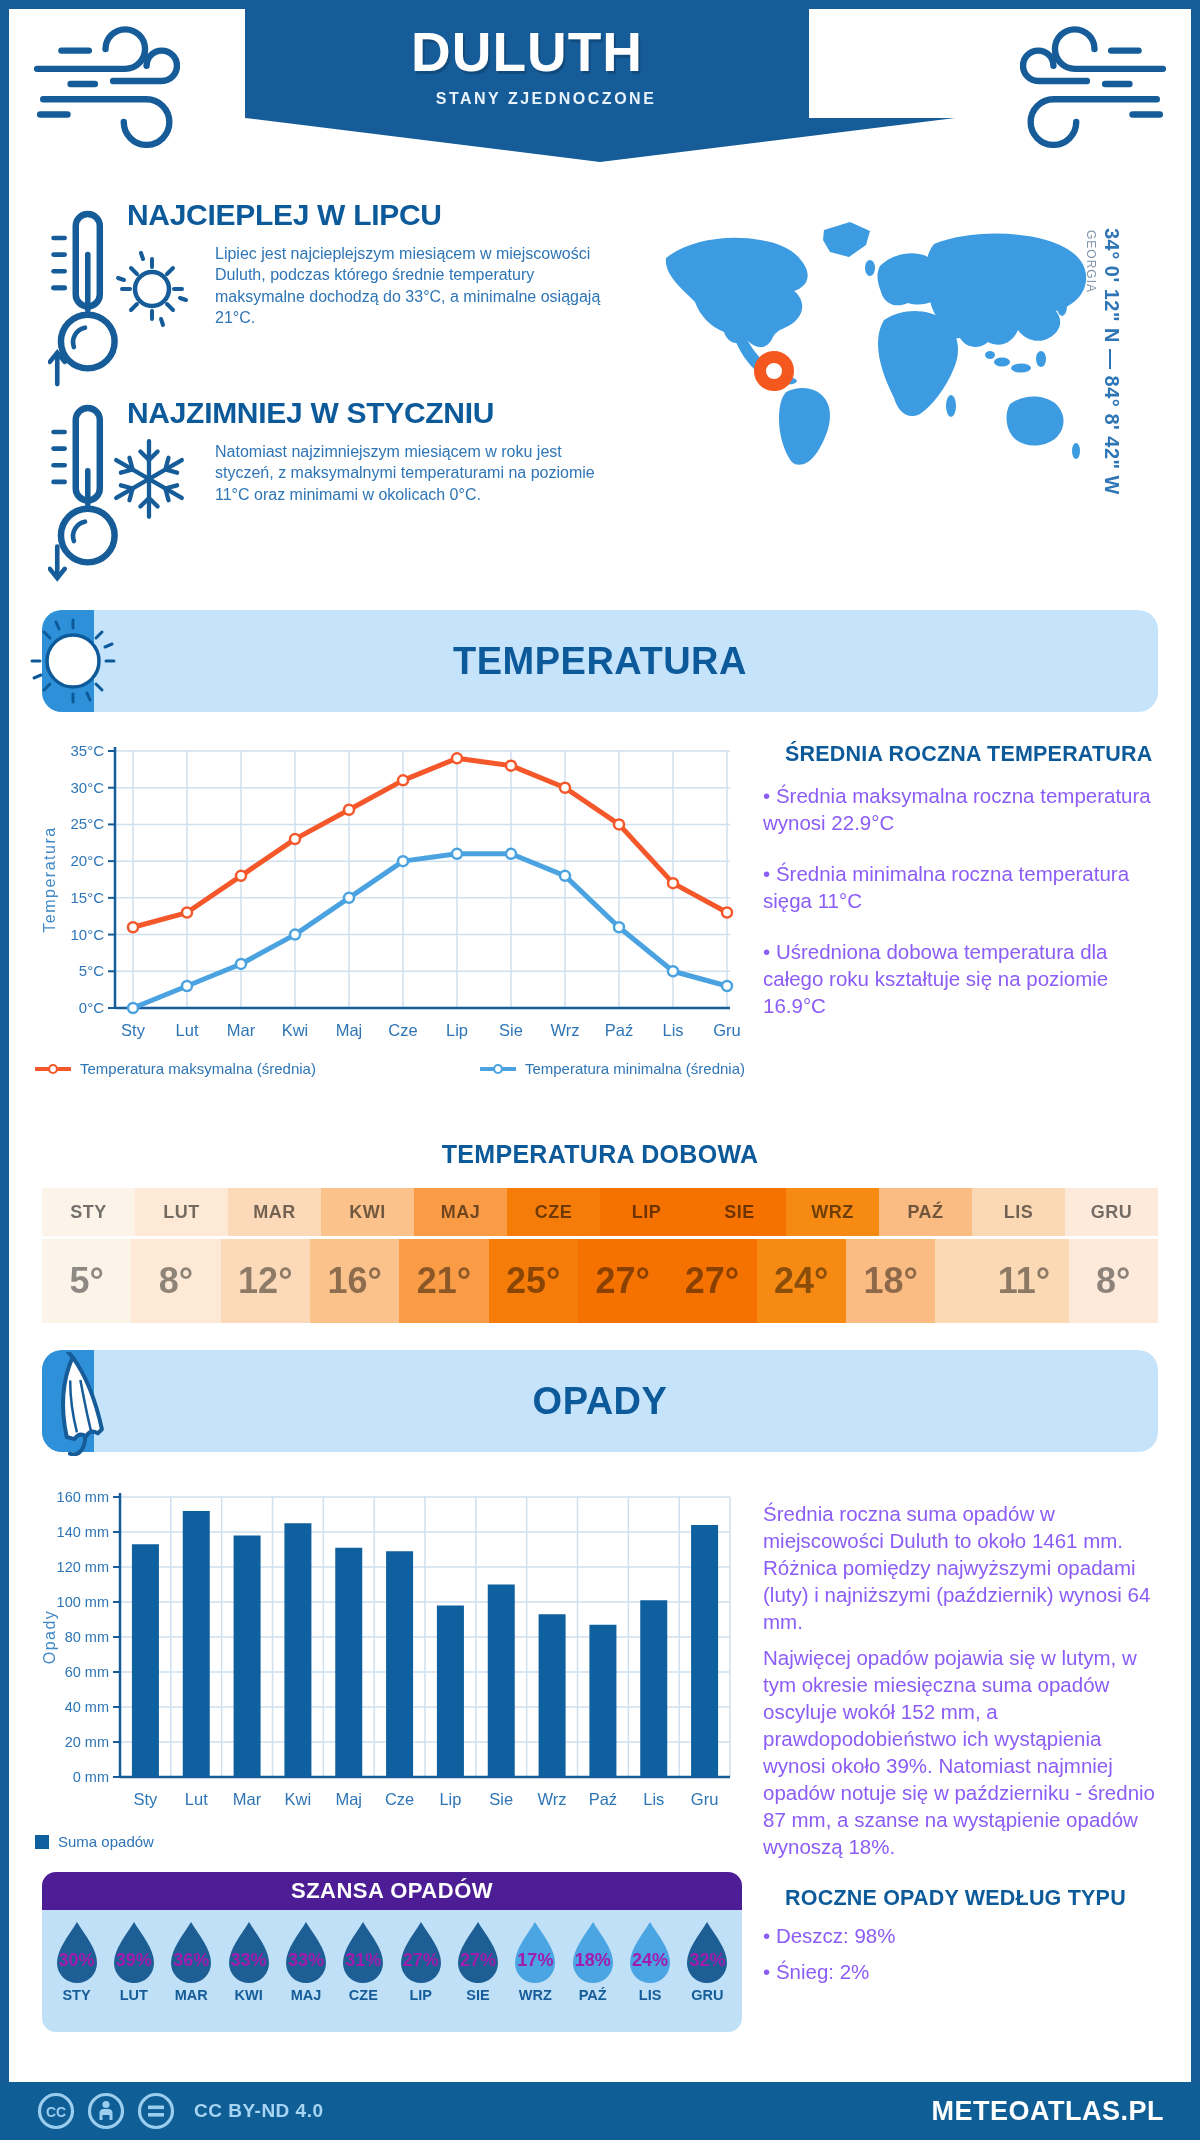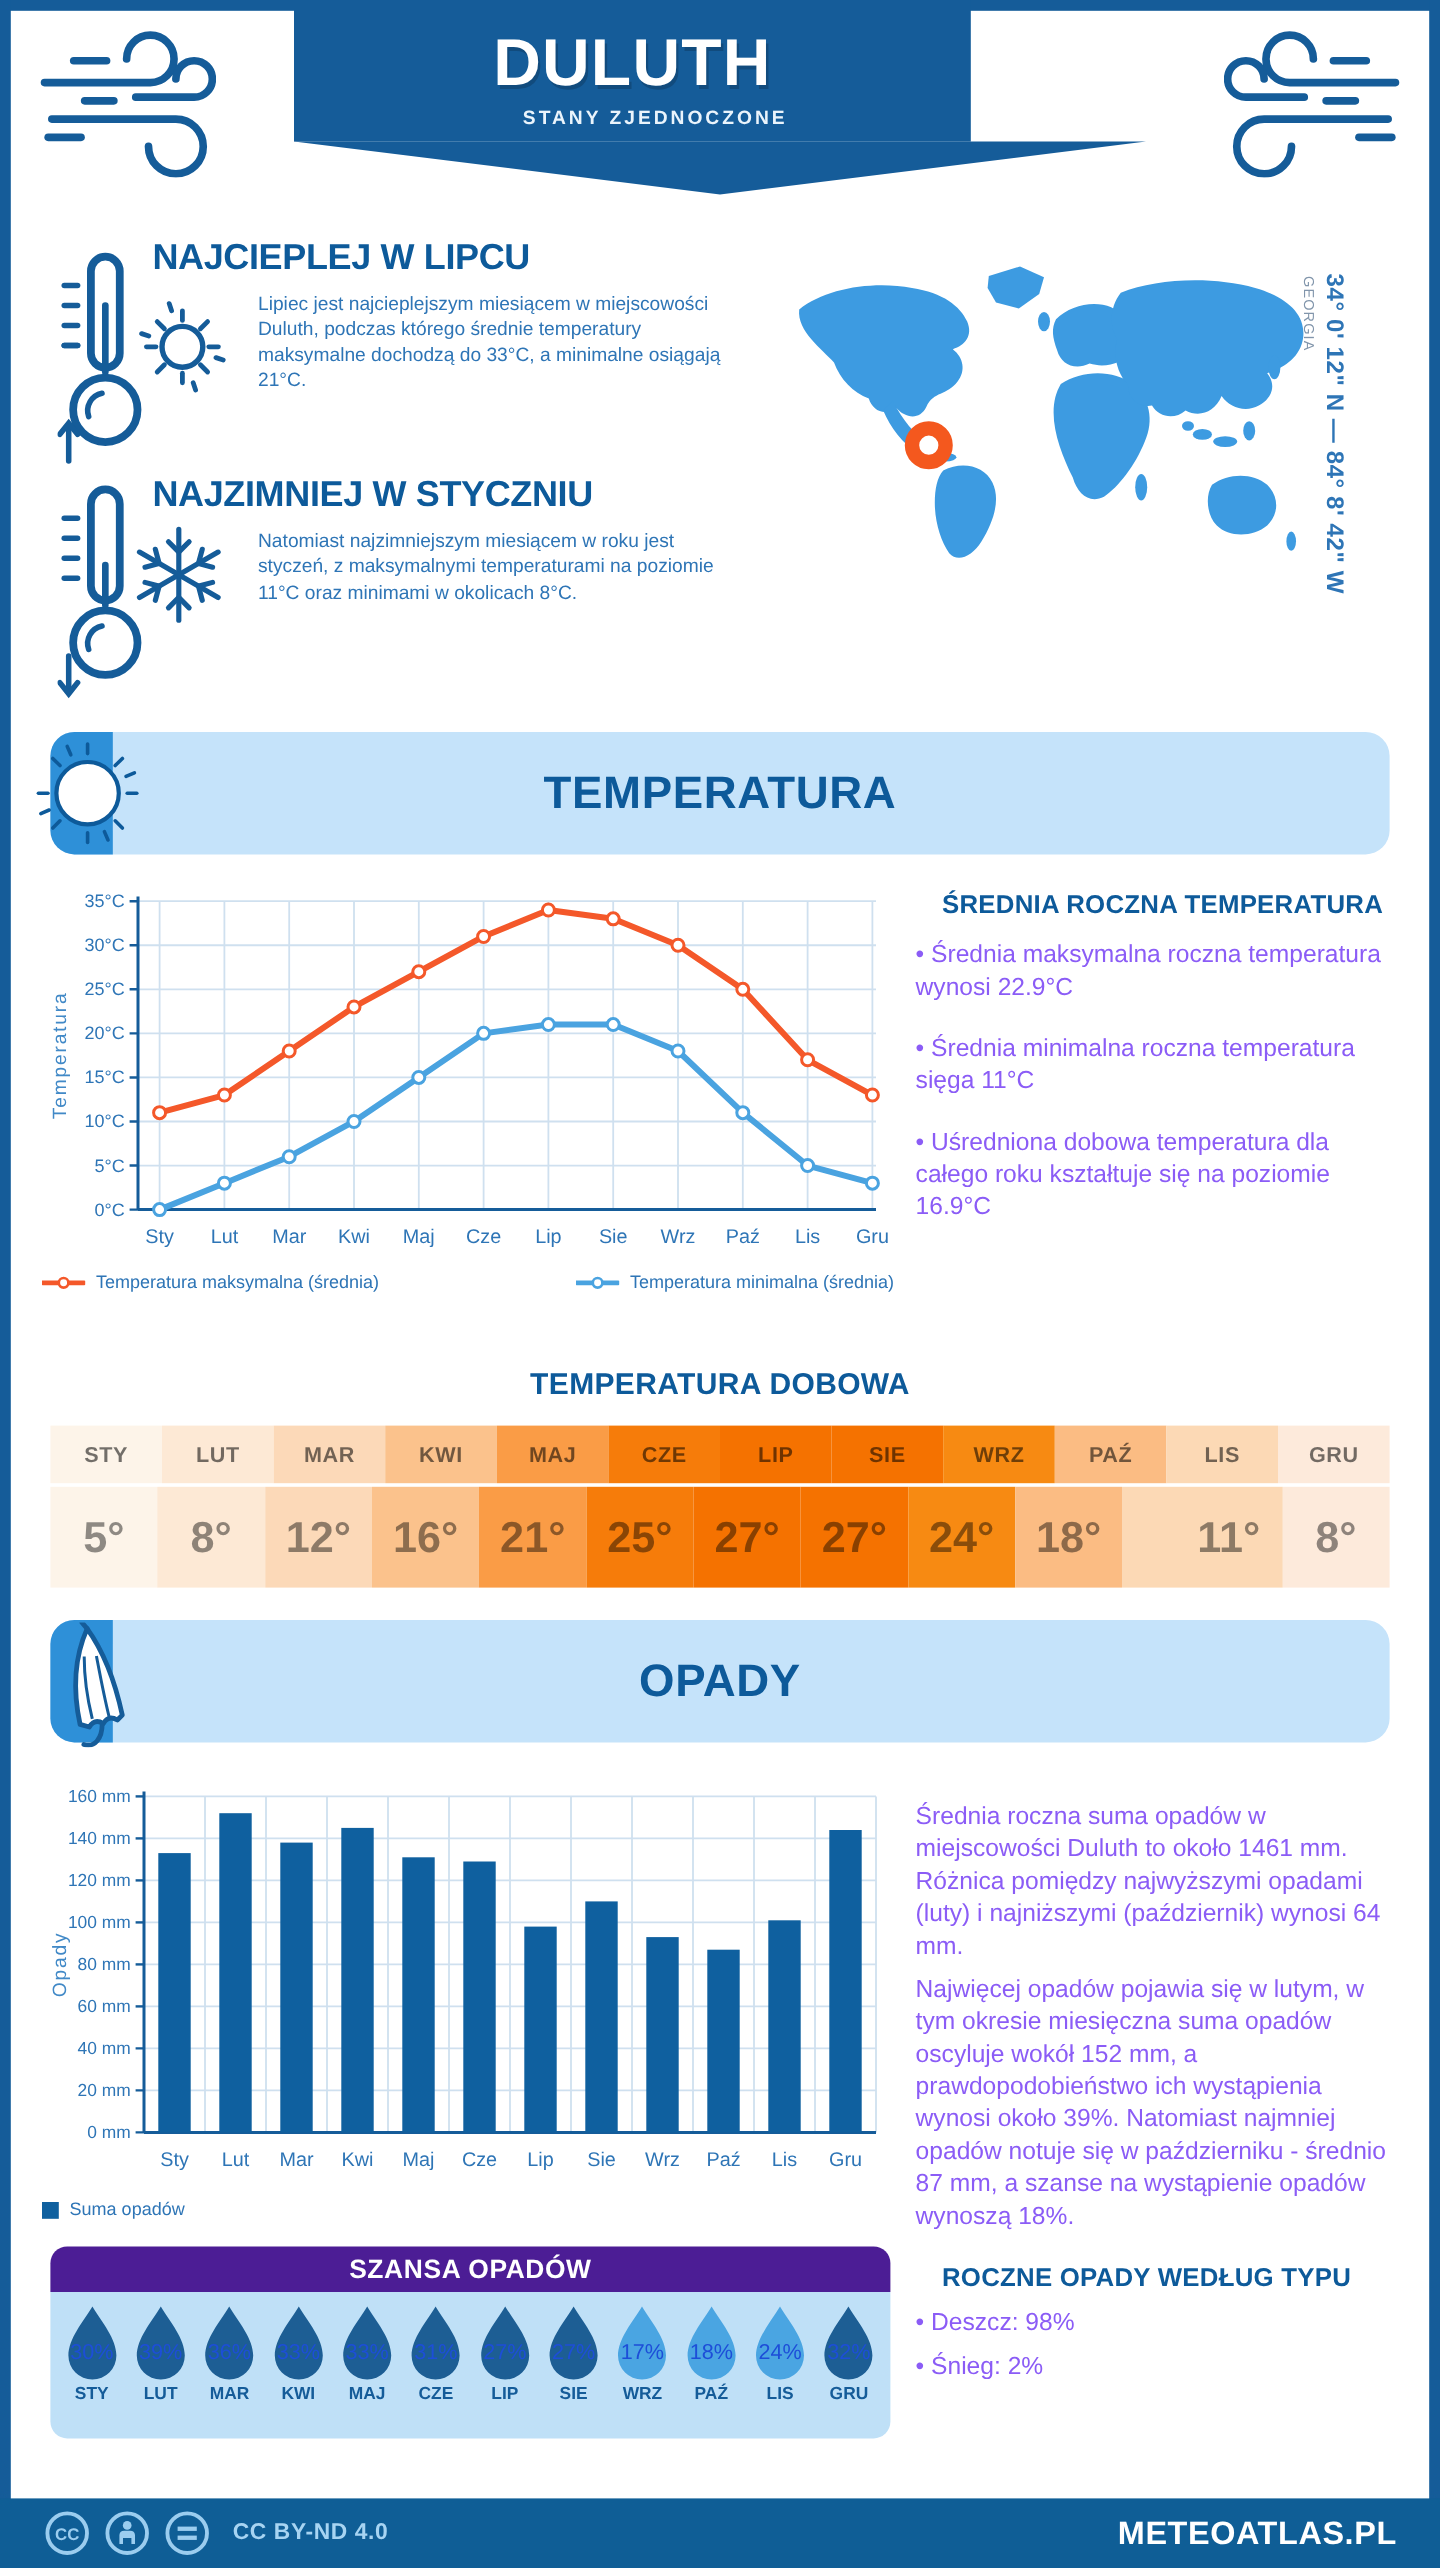--- a/index.html
+++ b/index.html
@@ -59,21 +59,21 @@
   ul.bullets.tight li{margin-bottom:9px;}
   ul.bullets li::before{content:"• ";}
 
   
   .szansa{position:absolute;left:42px;top:1872px;width:700px;z-index:3;}
   .szansa-header{height:38px;background:#4c1d95;border-radius:14px 14px 0 0;display:flex;align-items:center;justify-content:center;
                  color:#fff;font-size:22px;font-weight:bold;letter-spacing:0.5px;}
   .szansa-body{height:122px;background:#bfe0f7;border-radius:0 0 14px 14px;display:flex;justify-content:space-between;padding:10px 7px 0 7px;box-sizing:border-box;}
   .drop-col{width:55px;text-align:center;}
   .drop{position:relative;width:50px;height:64px;margin:0 auto;}
-  .drop span{position:absolute;left:0;bottom:13px;width:100%;text-align:center;font-size:18px;font-weight:normal;color:#1d4ed8;}
+  .drop span{position:absolute;left:0;bottom:13px;width:100%;text-align:center;font-size:18px;font-weight:bold;color:#a21caf;}
   .drop-month{margin-top:3px;font-size:14.5px;font-weight:bold;color:#155c99;}
 
   
   .footer{position:absolute;left:0;top:2082px;width:1200px;height:58px;background:#0f5e96;z-index:6;display:flex;align-items:center;}
   .footer-left{display:flex;align-items:center;gap:10px;margin-left:36px;}
   .footer-license{margin-left:8px;font-size:19px;font-weight:bold;color:#a7d4f2;letter-spacing:0.5px;}
   .footer-site{position:absolute;right:36px;font-size:27px;font-weight:bold;color:#fff;letter-spacing:0.5px;}
 </style>
 </head>
 <body>
@@ -181,21 +181,21 @@
         <path d="M50 6 V 94"></path>
         <path d="M40 18 L50 28 L60 18"></path>
           <path d="M40 82 L50 72 L60 82"></path>
       </g>
     </defs>
     <use href="#flake-arm"></use>
     <use href="#flake-arm" transform="rotate(60 50 50)"></use>
     <use href="#flake-arm" transform="rotate(120 50 50)"></use>
   </svg>
   <div class="hl-heading" style="top:396px;">NAJZIMNIEJ W STYCZNIU</div>
-  <div class="hl-text" style="top:441px;width:402px;">Natomiast najzimniejszym miesiącem w roku jest styczeń, z maksymalnymi temperaturami na poziomie 11°C oraz minimami w okolicach 8°C.</div>
+  <div class="hl-text" style="top:441px;width:402px;">Natomiast najzimniejszym miesiącem w roku jest styczeń, z maksymalnymi temperaturami na poziomie 11°C oraz minimami w okolicach 0°C.</div>
 
   <svg class="icon-abs" style="left:648px;top:208px;" width="440" height="266" viewBox="0 0 440 266">
     <g fill="#3d9be1" stroke="none">
       <path d="M176 22 l26 -8 l20 9 l-4 14 l-17 12 l-19 -5 l-7 -12 z"></path>
       <path d="M18 50 C40 32 80 26 112 32 C138 36 152 47 158 60 C163 72 156 80 146 83 C155 90 157 101 150 110 C141 122 130 118 124 131 C118 143 106 140 99 132 C89 139 79 134 76 124 C63 119 52 108 47 94 C37 83 16 68 18 50 Z"></path>
       <path d="M96 126 C104 142 114 154 126 162 L118 170 C104 162 94 148 88 134 Z"></path>
       <ellipse cx="140" cy="173" rx="9" ry="3.5"></ellipse>
       <path d="M138 184 C154 176 172 180 179 194 C186 208 180 227 170 243 C162 256 150 261 143 253 C136 243 131 227 131 211 C131 199 133 190 138 184 Z"></path>
       <ellipse cx="222" cy="60" rx="5" ry="8"></ellipse>
       <path d="M232 58 C244 46 264 42 278 48 C288 53 290 63 282 70 C292 69 299 75 296 84 C288 95 273 99 260 95 C247 101 236 95 233 84 C229 73 228 66 232 58 Z"></path>

